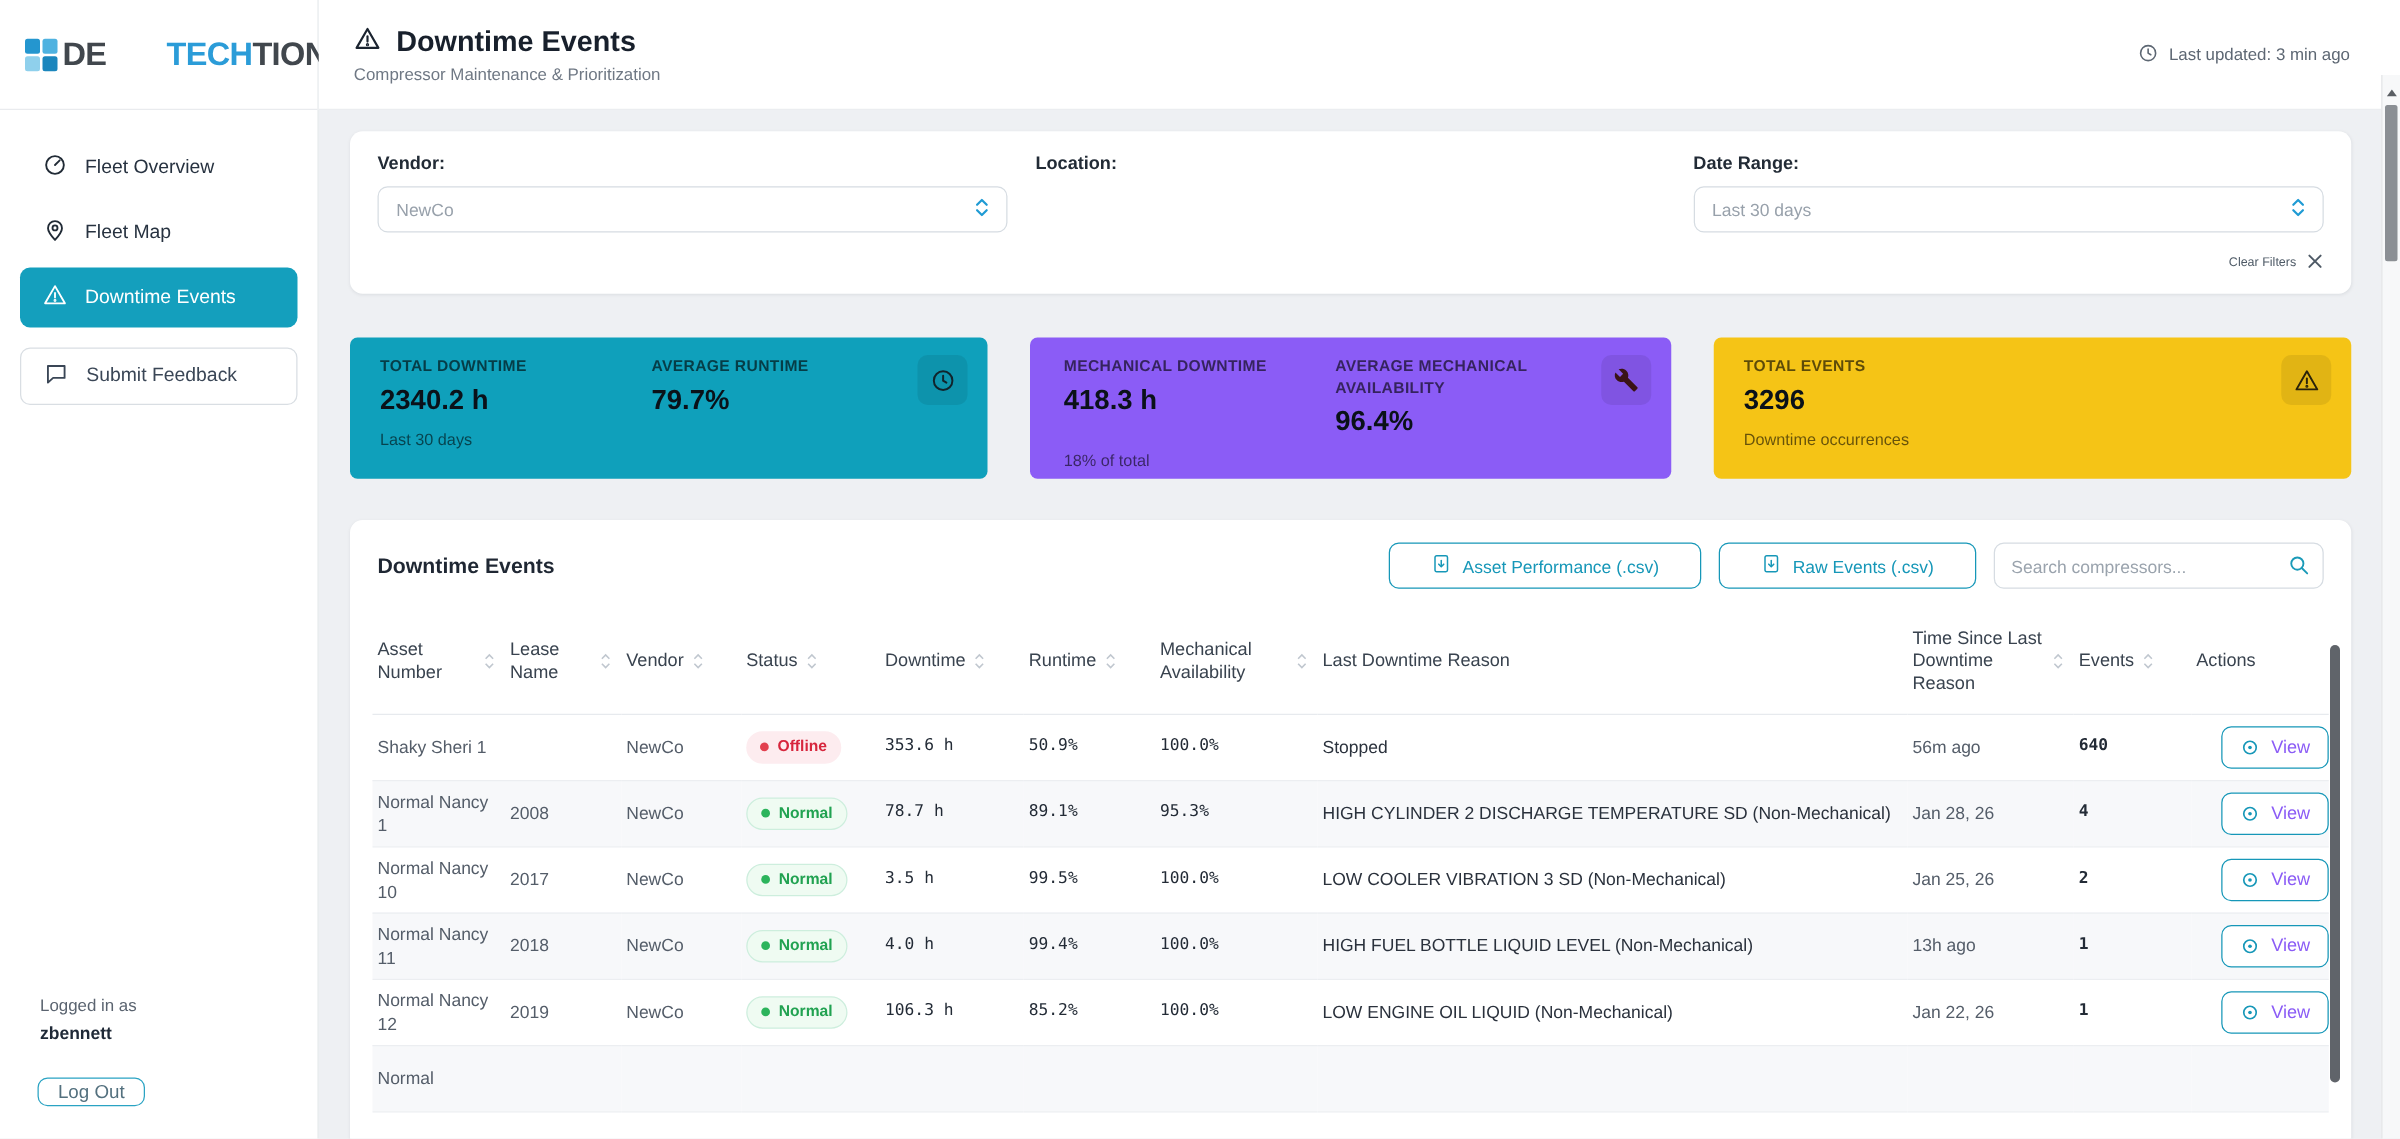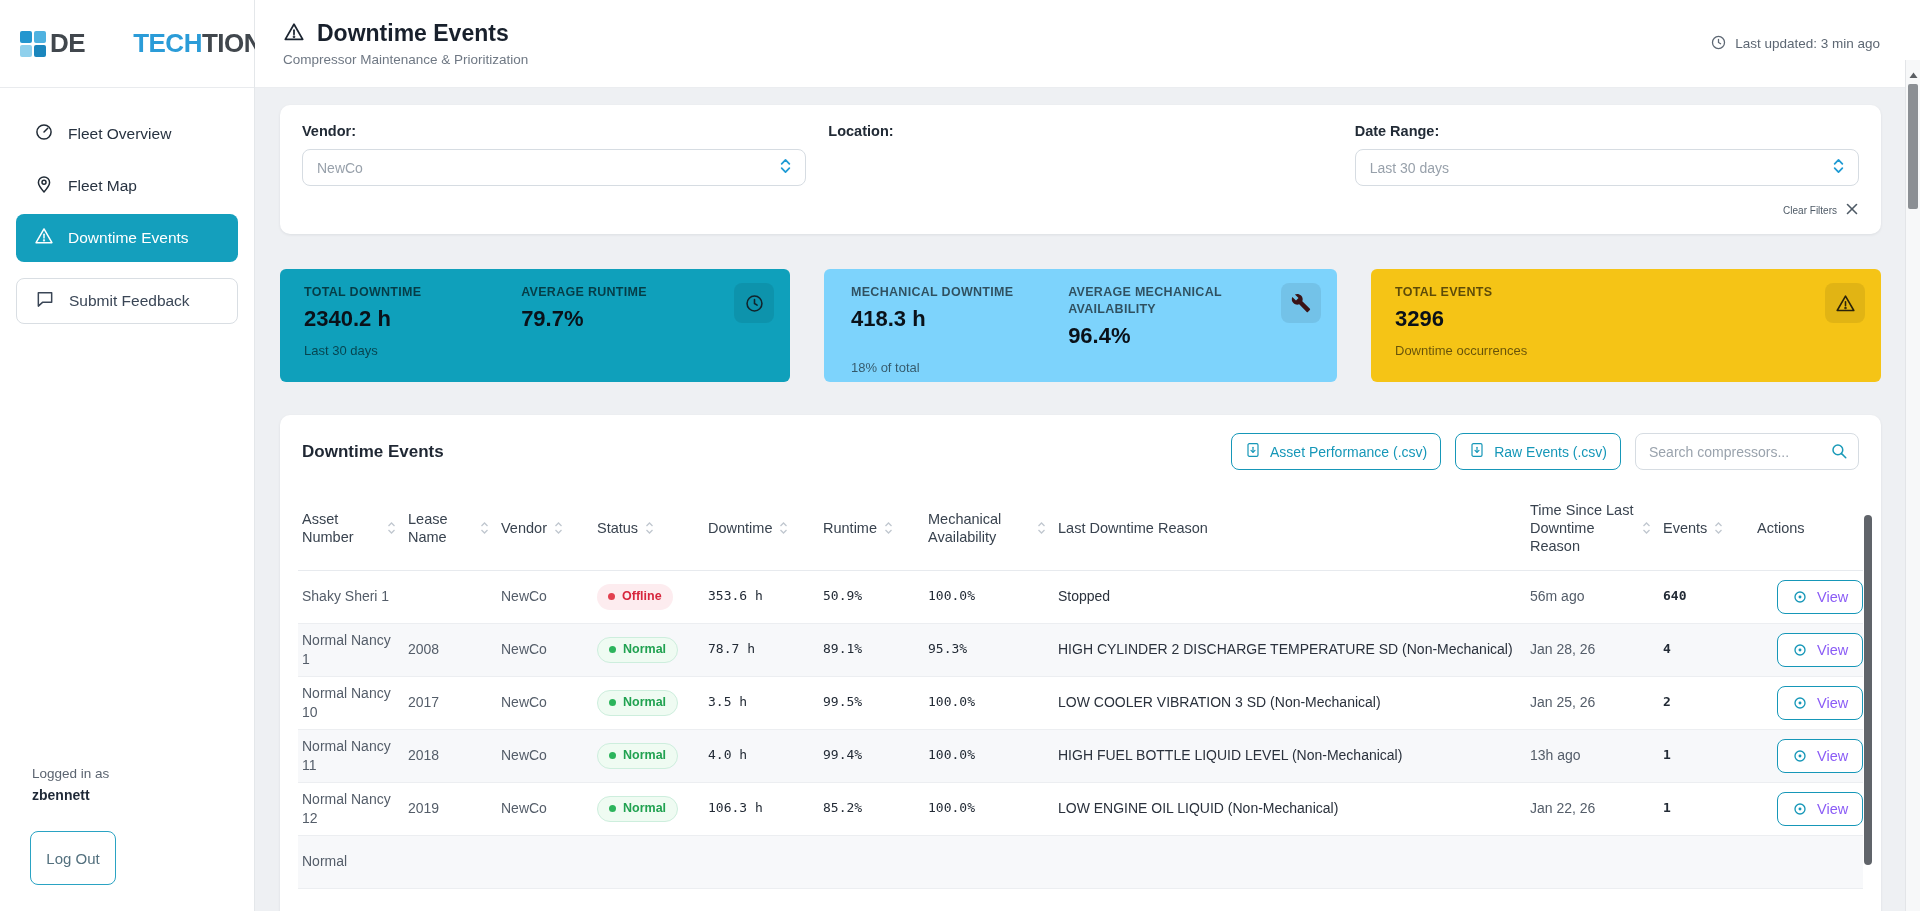--- a/index.html
+++ b/index.html
@@ -20,21 +20,21 @@
   .logo-text .hl { color:#2b9cd8;margin-left:48px; }
   .nav { padding:22px 0 0 0; display:flex; flex-direction:column; gap:4px; }
   .nav-item { display:flex; align-items:center; gap:14px; height:48px; padding:0 18px;
     margin:0 16px 0 16px; font-size:15.5px; color:#273240; cursor:pointer; border-radius:8px; }
   .nav-item svg { flex-shrink:0; }
   .nav-item.active { background:#149fbd; color:#ffffff; }
   .nav-item.boxed { border:1px solid #d9dee3; margin-top:12px; height:46px; color:#3a4656; }
   .sidebar-spacer { flex:1; }
   .login-block { padding:0 0 14px 32px; font-size:13.5px; color:#5b6470; }
   .login-block .uname { font-weight:700; color:#1f2937; margin-top:6px; font-size:14px; }
-  .logout-btn { margin:14px 0 26px 30px; width:86px; height:54px; background:#fff;
+  .logout-btn { margin:14px 0 26px 30px; width:86px; height:23px; background:#fff;
     border:1.5px solid #2aa3c3; border-radius:8px; color:#53707e; font-size:15px;
     font-family:"Liberation Sans",sans-serif; cursor:pointer; }
 
   
   .main { flex:1; display:flex; flex-direction:column; min-width:0; }
   .topbar { height:88px; background:#ffffff; display:flex; align-items:center;
     padding:0 40px 0 28px; border-bottom:1px solid #ebedf0; flex-shrink:0; }
   .title-wrap { display:flex; flex-direction:column; gap:5px; }
   .title-row { display:flex; align-items:center; gap:12px; }
   .page-title { font-size:23px; font-weight:700; color:#18202c; }
@@ -53,42 +53,42 @@
   .select { height:37px; border:1px solid #d6dce2; border-radius:8px; display:flex;
     align-items:center; padding:0 14px; font-size:14px; color:#98a1ab; cursor:pointer;
     justify-content:space-between; background:#fff; }
   .clear-row { display:flex; justify-content:flex-end; align-items:center; gap:8px;
     margin-top:16px; font-size:10px; color:#4e5a66; cursor:pointer; }
 
   
   .stats-row { display:flex; gap:34px; margin-top:35px; }
   .stat-card { flex:1; height:113px; border-radius:6px; padding:15px 24px; position:relative; }
   .stat-teal { background:#0fa0bb; }
-  .stat-red { background:#7dd3fc;padding-left:27px; }
+  .stat-red { background:#8b5cf6;padding-left:27px; }
   .stat-yellow { background:#f5c416; }
   .stat-cols { display:flex; }
   .stat-group1 { width:47%; }
   .stat-label { font-size:12.5px; font-weight:700; letter-spacing:.3px; color:rgba(0,0,0,.62);
     max-width:230px; line-height:1.35; }
   .stat-value { font-size:22px; font-weight:800; color:#0a1119; margin-top:5px; }
   .stat-foot { font-size:13px; color:rgba(0,0,0,.58); margin-top:11px; }
   .stat-icon-box { position:absolute; top:14px; right:16px; width:40px; height:40px;
     border-radius:8px; background:rgba(0,0,0,.08); display:flex; align-items:center;
     justify-content:center; }
 
   
   .table-card { margin-top:33px; padding:18px 0 0 0; position:relative; height:540px; }
   .table-head-row { display:flex; align-items:center; padding:0 22px 16px 22px; }
   .table-title { font-size:17px; font-weight:700; color:#1f2733; }
   .table-actions { margin-left:auto; display:flex; align-items:center; gap:14px; }
-  .csv-btn { display:inline-flex; align-items:center; gap:9px; padding:0 13px; height:37px;
+  .csv-btn { display:inline-flex; align-items:center; gap:9px; padding:0 33px; height:37px;
     background:#fff; border:1.5px solid #1697b8; border-radius:8px; color:#1697b8;
     font-size:14px; font-family:"Liberation Sans",sans-serif; cursor:pointer; }
   .search-wrap { position:relative; }
-  .search-input { width:224px; height:37px; border:1px solid #d6dce2; border-radius:8px;
+  .search-input { width:264px; height:37px; border:1px solid #d6dce2; border-radius:8px;
     padding:0 38px 0 13px; font-size:14px; color:#3a4450;
     font-family:"Liberation Sans",sans-serif; }
   .search-input::placeholder { color:#9aa3ad; }
   .search-wrap svg { position:absolute; right:11px; top:9px; }
 
   table { width:calc(100% - 36px); margin:0 18px; border-collapse:collapse; table-layout:fixed; }
   th { text-align:left; font-size:14.5px; font-weight:500; color:#39434f; padding:10px 8px 10px 4px;
     vertical-align:middle; height:84px; line-height:1.25; }
   thead tr { border-bottom:1px solid #e7eaee; }
   .th-in { display:inline-flex; align-items:center; gap:7px; }

